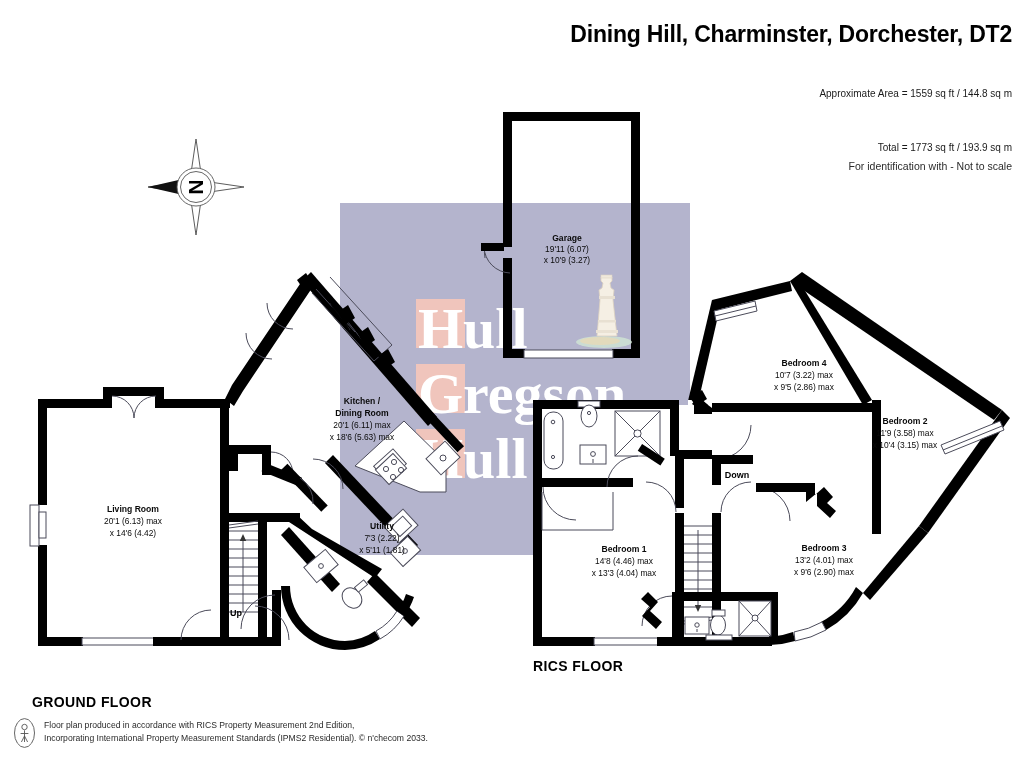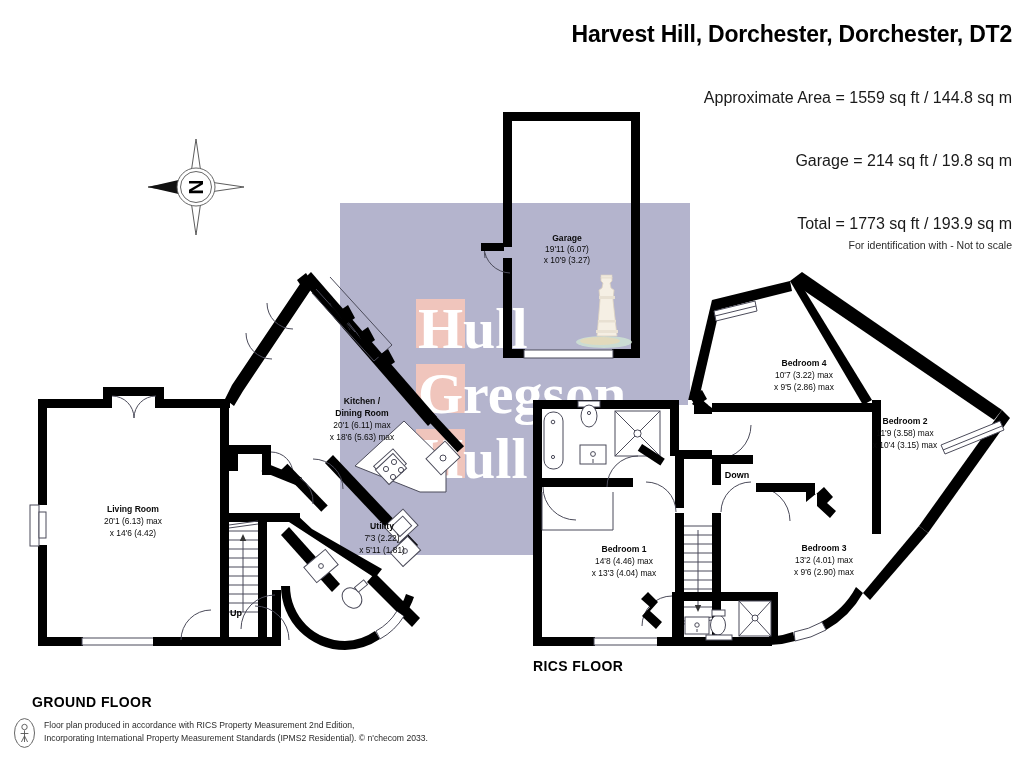--- a/index.html
+++ b/index.html
@@ -31,21 +31,21 @@
   }
   #title {
     font-size: 23px;
     font-weight: bold;
     letter-spacing: -0.2px;
     line-height: 1.1;
     margin: 0 0 12px 0;
     color: #000;
   }
   .area-line {
-    font-size: 16px;
+    font-size: 10px;
     line-height: 1.42;
     color: #1a1a1a;
     margin-top: 40px;
   }
   #disclaimer {
     font-size: 10.5px;
     margin-top: 4px;
     color: #2b2b2b;
   }
   
@@ -99,23 +99,22 @@
   .rl-dim  { font-size: 8.4px; }
   .dirn { font-family: "Liberation Sans", sans-serif; font-size: 9px; font-weight: bold; fill: #000; }
   .compass-line { fill: #ffffff; stroke: #4a4a4a; stroke-width: 0.9; }
 </style>
 </head>
 <body>
 
 <div id="stage">
 
   <div id="header">
-    <div id="title">Harvest Hill, Dorchester, Dorchester, DT2</div>
+    <div id="title">Dining Hill, Charminster, Dorchester, DT2</div>
     <div class="area-line">Approximate Area = 1559 sq ft / 144.8 sq m</div>
-    <div class="area-line">Garage = 214 sq ft / 19.8 sq m</div>
     <div class="area-line">Total = 1773 sq ft / 193.9 sq m</div>
     <div id="disclaimer">For identification with - Not to scale</div>
   </div>
 
   <svg id="plan" width="1024" height="768" viewBox="0 0 1024 768">
 
     <g>
       <rect class="lavender" x="340" y="203" width="350" height="352"></rect>
 
       <rect class="wm-block" x="416" y="299" width="49" height="49"></rect>

